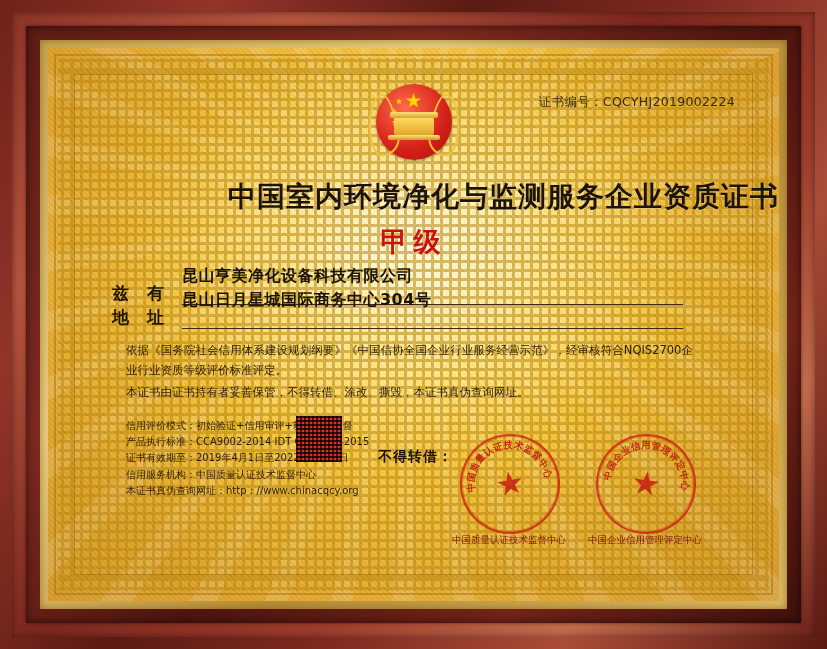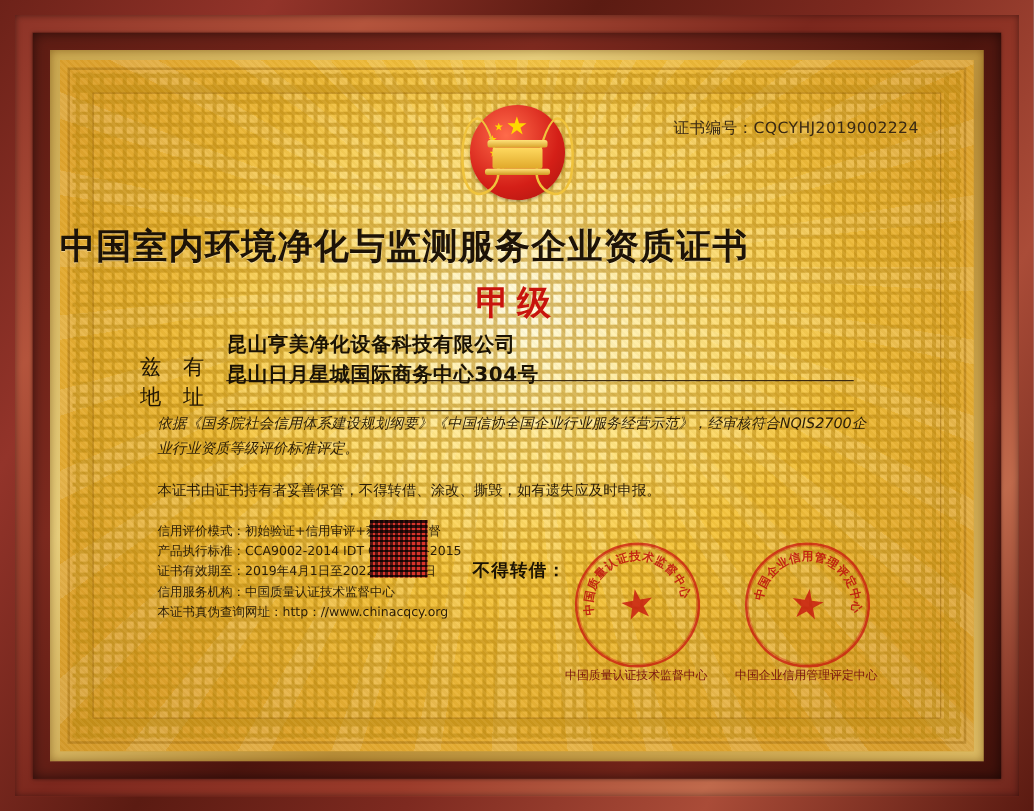--- a/index.html
+++ b/index.html
@@ -75,37 +75,37 @@
   .emblem .gate:before{content:"";position:absolute;left:-4px;top:-6px;width:48px;height:6px;background:linear-gradient(#ffe27a,#d9a32a);border-radius:2px;}
   .emblem .gate:after{content:"";position:absolute;left:-6px;bottom:-5px;width:52px;height:5px;background:linear-gradient(#ffe27a,#d0981f);border-radius:2px;}
   .star-big{position:absolute;left:50%;top:9px;margin-left:-8px;width:16px;height:16px;background:#ffd700;
     clip-path:polygon(50% 0%,61% 35%,98% 35%,68% 57%,79% 91%,50% 70%,21% 91%,32% 57%,2% 35%,39% 35%);}
   .star-s{position:absolute;width:7px;height:7px;background:#ffd700;
     clip-path:polygon(50% 0%,61% 35%,98% 35%,68% 57%,79% 91%,50% 70%,21% 91%,32% 57%,2% 35%,39% 35%);}
   .ear{position:absolute;top:10px;width:26px;height:58px;border:2px solid #f0c33c;border-radius:60% 40% 60% 40%/70% 70% 30% 30%;}
   .ear.l{left:6px;transform:rotate(-8deg);}
   .ear.r{right:6px;transform:rotate(8deg) scaleX(-1);}
 
-  .title{position:absolute;left:0;right:0;top:130px;text-align:left;
+  .title{position:absolute;left:0;right:0;top:130px;text-align:right;
     font-family:Liberation Sans, sans-serif;
     font-size:28px;font-weight:bold;color:#1d1307;letter-spacing:1px;
     text-shadow:0 1px 0 rgba(255,255,255,.35);}
   .grade{position:absolute;left:0;right:0;top:176px;text-align:center;
     font-size:27px;font-weight:bold;color:#c8140d;letter-spacing:6px;
     text-shadow:0 1px 0 rgba(255,240,200,.45);}
 
   .field{position:absolute;left:64px;right:96px;display:flex;align-items:flex-end;}
-  .field .lab{font-size:17px;font-weight:normal;color:#201503;letter-spacing:6px;white-space:nowrap;}
+  .field .lab{font-size:17px;font-weight:bold;color:#201503;letter-spacing:6px;white-space:nowrap;}
   .field .val{flex:1;margin-left:12px;border-bottom:1.6px solid #3b2a10;padding-bottom:17px;
     font-size:16px;font-weight:bold;color:#1b1305;letter-spacing:.5px;}
   .f1{top:218px;}
   .f2{top:242px;}
 
   .para{position:absolute;left:78px;right:86px;font-size:11.5px;color:#2a1d08;line-height:1.75;text-align:justify;}
-  .p1{top:280px;font-style:italic;}
+  .p1{top:292px;}
   .p2{top:334px;}
 
   .meta{position:absolute;left:78px;top:370px;font-size:10px;color:#2a1d08;line-height:1.62;}
   .meta div{white-space:nowrap;}
 
   .qr{position:absolute;left:248px;top:368px;width:46px;height:46px;
     background-color:#d9342b;
     background-image:
       repeating-linear-gradient(0deg, rgba(0,0,0,.75) 0 2px, rgba(255,255,255,0) 2px 4px),
       repeating-linear-gradient(90deg, rgba(0,0,0,.6) 0 2px, rgba(255,255,255,0) 2px 4px);
@@ -168,21 +168,21 @@
       <div class="field f1">
         <span class="lab">兹 有</span>
         <span class="val">昆山亨美净化设备科技有限公司</span>
       </div>
       <div class="field f2">
         <span class="lab">地 址</span>
         <span class="val">昆山日月星城国际商务中心304号</span>
       </div>
 
       <div class="para p1">依据《国务院社会信用体系建设规划纲要》《中国信协全国企业行业服务经营示范》，经审核符合NQIS2700企业行业资质等级评价标准评定。</div>
-      <div class="para p2">本证书由证书持有者妥善保管，不得转借、涂改、撕毁，如有遗失应及时申报。</div>
+      <div class="para p2">本证书由证书持有者妥善保管，不得转借、涂改、撕毁，本证书真伪查询网址。</div>
 
       <div class="meta">
         <div>信用评价模式：初始验证+信用审评+获证公示监督</div>
         <div>产品执行标准：CCA9002-2014  IDT CCS2900-2015</div>
         <div>证书有效期至：2019年4月1日至2022年3月31日</div>
         <div>信用服务机构：中国质量认证技术监督中心</div>
         <div>本证书真伪查询网址：http：//www.chinacqcy.org</div>
       </div>
 
       <div class="qr"></div>

